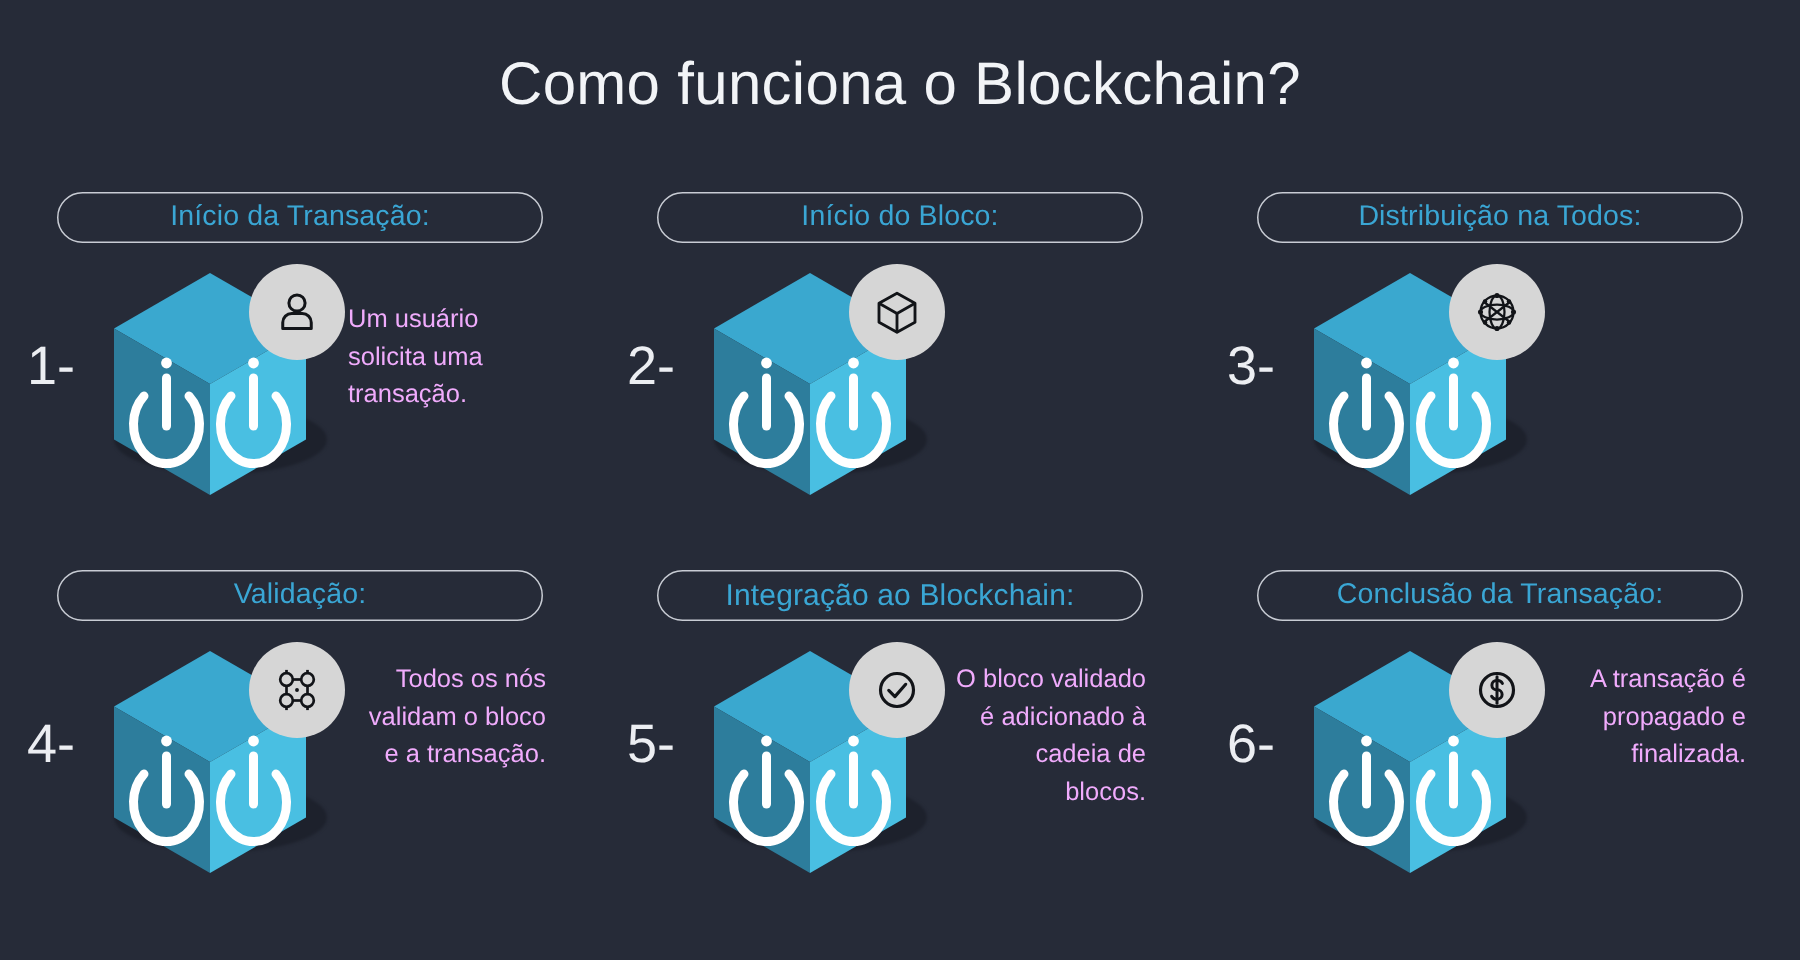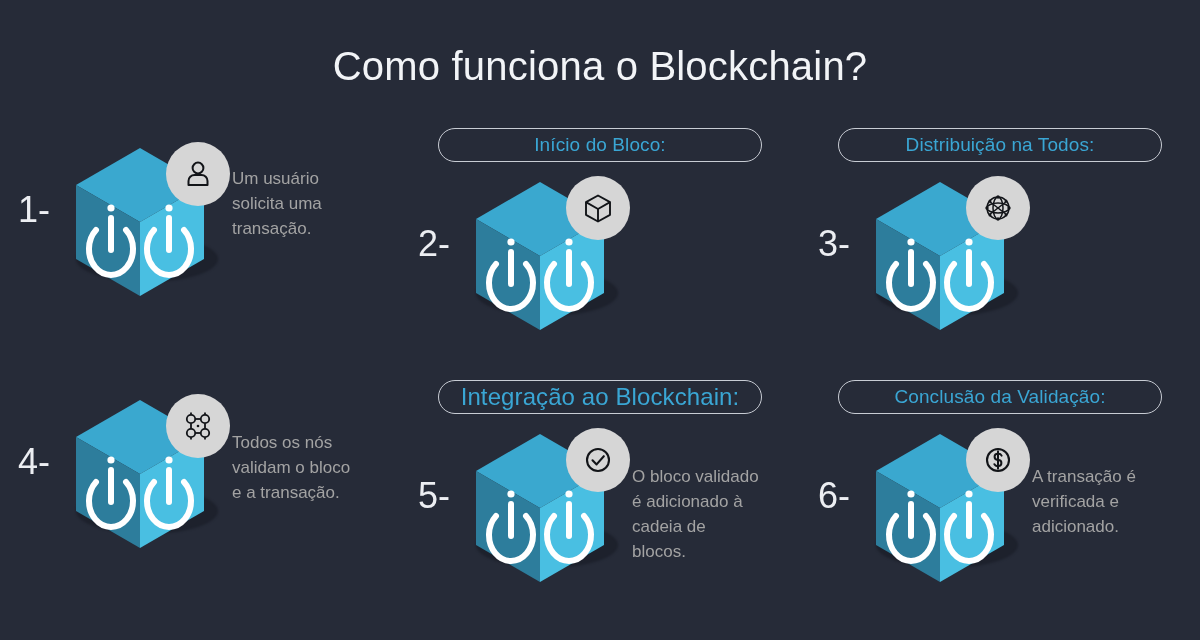--- a/index.html
+++ b/index.html
@@ -15,21 +15,21 @@
 
   .page {
     width: 1200px;
     height: 640px;
     position: relative;
   }
 
   
   .title {
     position: absolute;
-    top: 44px;
+    top: 34px;
     left: 0;
     width: 1200px;
     text-align: center;
     font-size: 40px;
     font-weight: 400;
     color: #f2f4f7;
     letter-spacing: 0.2px;
   }
 
   
@@ -60,21 +60,21 @@
     margin: 0 auto;
     width: 324px;
     background: transparent;
   }
   .pill-label {
     font-size: 19px;
     color: #3aa6d4;
     white-space: nowrap;
     letter-spacing: 0.1px;
   }
-  .pill.wide .pill-label { font-size: 24px; }
+  .pill.wide .pill-label { font-size: 20px; }
 
   
   .row-body {
     position: relative;
     margin-top: 16px;
     height: 190px;
     display: flex;
     align-items: flex-start;
   }
 
@@ -125,41 +125,44 @@
     display: flex;
     align-items: center;
     justify-content: center;
   }
   .badge svg { display: block; }
 
   
   .desc {
     font-size: 17px;
     line-height: 25px;
-    color: #a3a3a3;
+    color: #f0abfc;
     margin-top: 22px;
     margin-left: 6px;
     flex: 1 1 auto;
     max-width: 132px;
   }
   .desc.wide { max-width: 140px; }
 
   
-  .cell.r2 .desc { margin-top: 34px; }
+  .cell.r2 .desc { margin-top: 10px; text-align: right; }
 </style>
 </head>
 <body>
 
 <div class="page">
 
   <div class="title">Como funciona o Blockchain?</div>
 
   <div class="grid">
 
     <div class="cell r1">
+      <div class="pill">
+        <span class="pill-label">Início da Transação:</span>
+      </div>
       <div class="row-body">
         <div class="num">1-</div>
         <div class="art">
           <div class="shadow"></div>
           <svg class="cube-svg" width="132" height="152" viewBox="0 0 132 152">
             <polygon points="66,2 130,39 66,76 2,39" fill="#3aa8cf"></polygon>
             <polygon points="2,39 66,76 66,150 2,113" fill="#2d7d9c"></polygon>
             <polygon points="130,39 66,76 66,150 130,113" fill="#49bfe2"></polygon>
             <g fill="none" stroke="#ffffff" stroke-width="6" stroke-linecap="round">
               <path d="M22,78 a22,26 0 1 0 30,0" transform="translate(0,6)"></path>
@@ -261,20 +264,23 @@
                 <circle cx="24" cy="9" r="1.5"></circle>
                 <circle cx="8" cy="23" r="1.5"></circle>
               </g>
             </svg>
           </div>
         </div>
       </div>
     </div>
 
     <div class="cell r2">
+      <div class="pill">
+        <span class="pill-label">Validação:</span>
+      </div>
       <div class="row-body">
         <div class="num">4-</div>
         <div class="art">
           <div class="shadow"></div>
           <svg class="cube-svg" width="132" height="152" viewBox="0 0 132 152">
             <polygon points="66,2 130,39 66,76 2,39" fill="#3aa8cf"></polygon>
             <polygon points="2,39 66,76 66,150 2,113" fill="#2d7d9c"></polygon>
             <polygon points="130,39 66,76 66,150 130,113" fill="#49bfe2"></polygon>
             <g fill="none" stroke="#ffffff" stroke-width="6" stroke-linecap="round">
               <path d="M22,78 a22,26 0 1 0 30,0" transform="translate(0,6)"></path>
@@ -340,21 +346,21 @@
               <polyline points="10.5,16.3 14.6,20.4 21.8,12.2" fill="none" stroke="#121418" stroke-width="2.1" stroke-linecap="round" stroke-linejoin="round"></polyline>
             </svg>
           </div>
         </div>
         <div class="desc">O bloco validado é adicionado à cadeia de blocos.</div>
       </div>
     </div>
 
     <div class="cell r2">
       <div class="pill">
-        <span class="pill-label">Conclusão da Validação:</span>
+        <span class="pill-label">Conclusão da Transação:</span>
       </div>
       <div class="row-body">
         <div class="num">6-</div>
         <div class="art">
           <div class="shadow"></div>
           <svg class="cube-svg" width="132" height="152" viewBox="0 0 132 152">
             <polygon points="66,2 130,39 66,76 2,39" fill="#3aa8cf"></polygon>
             <polygon points="2,39 66,76 66,150 2,113" fill="#2d7d9c"></polygon>
             <polygon points="130,39 66,76 66,150 130,113" fill="#49bfe2"></polygon>
             <g fill="none" stroke="#ffffff" stroke-width="6" stroke-linecap="round">
@@ -369,18 +375,18 @@
             </g>
           </svg>
           <div class="badge">
             <svg width="32" height="32" viewBox="0 0 32 32">
               <circle cx="16" cy="16" r="11" fill="none" stroke="#121418" stroke-width="2.1"></circle>
               <path d="M19.6 11.6 a3.6 3.6 0 0 0 -3.6 -1.9 h-0.3 a3.1 3.1 0 0 0 0 6.2 h0.6 a3.1 3.1 0 0 1 0 6.2 h-0.3 a3.6 3.6 0 0 1 -3.6 -1.9" fill="none" stroke="#121418" stroke-width="2" stroke-linecap="round"></path>
               <line x1="16" y1="7.2" x2="16" y2="24.8" stroke="#121418" stroke-width="2" stroke-linecap="round"></line>
             </svg>
           </div>
         </div>
-        <div class="desc">A transação é verificada e adicionado.</div>
+        <div class="desc">A transação é propagado e finalizada.</div>
       </div>
     </div>
 
   </div>
 </div>
 
 </body></html>

